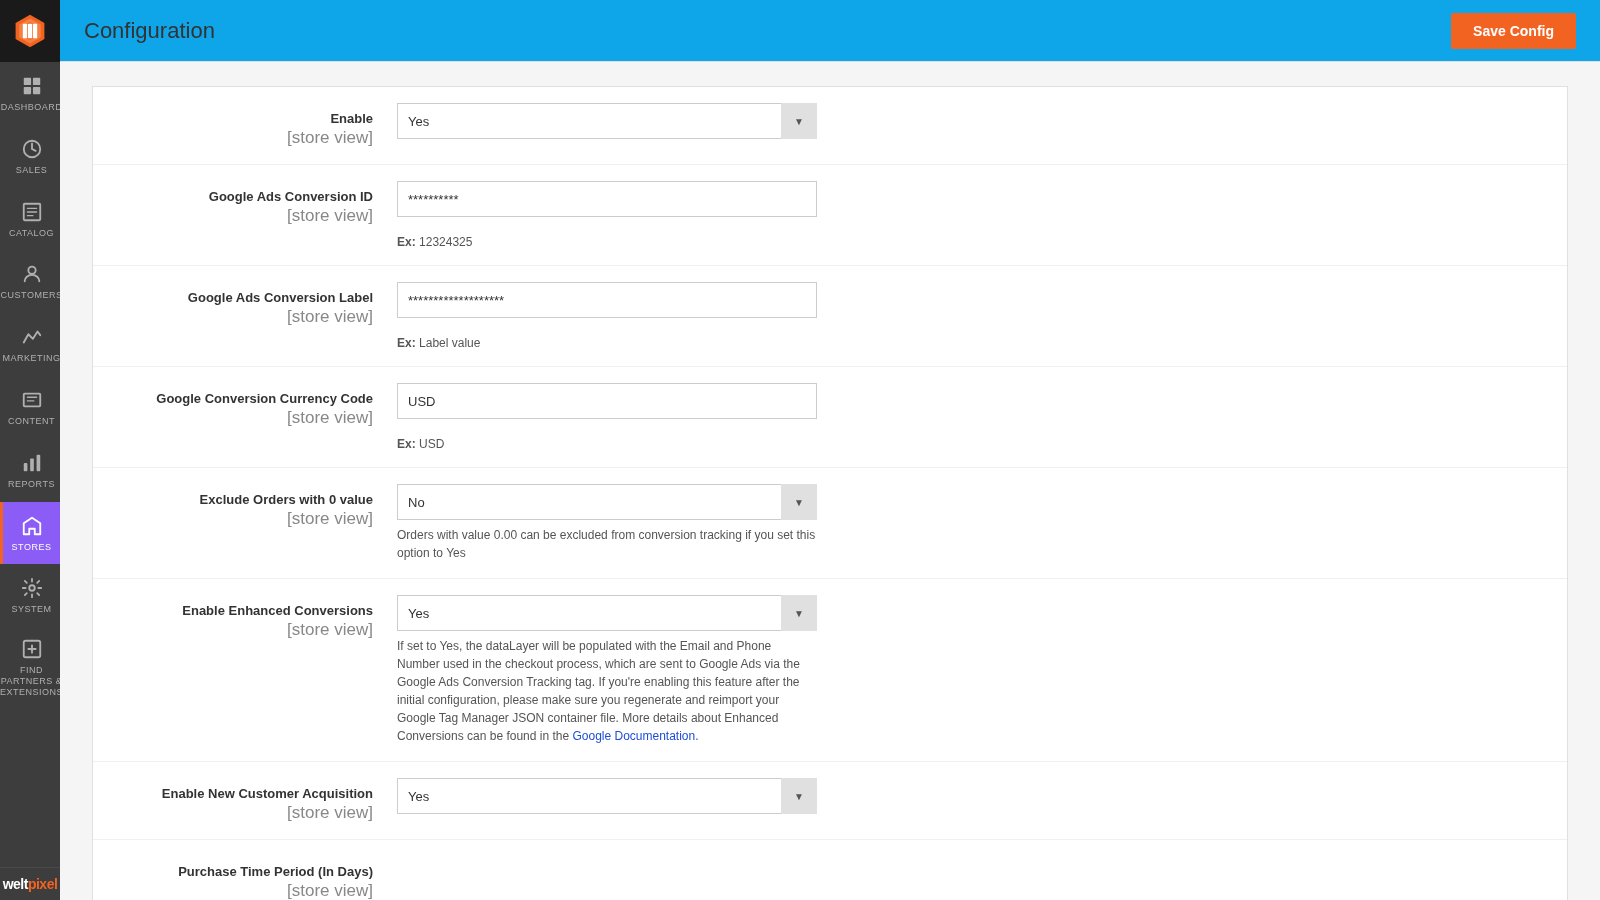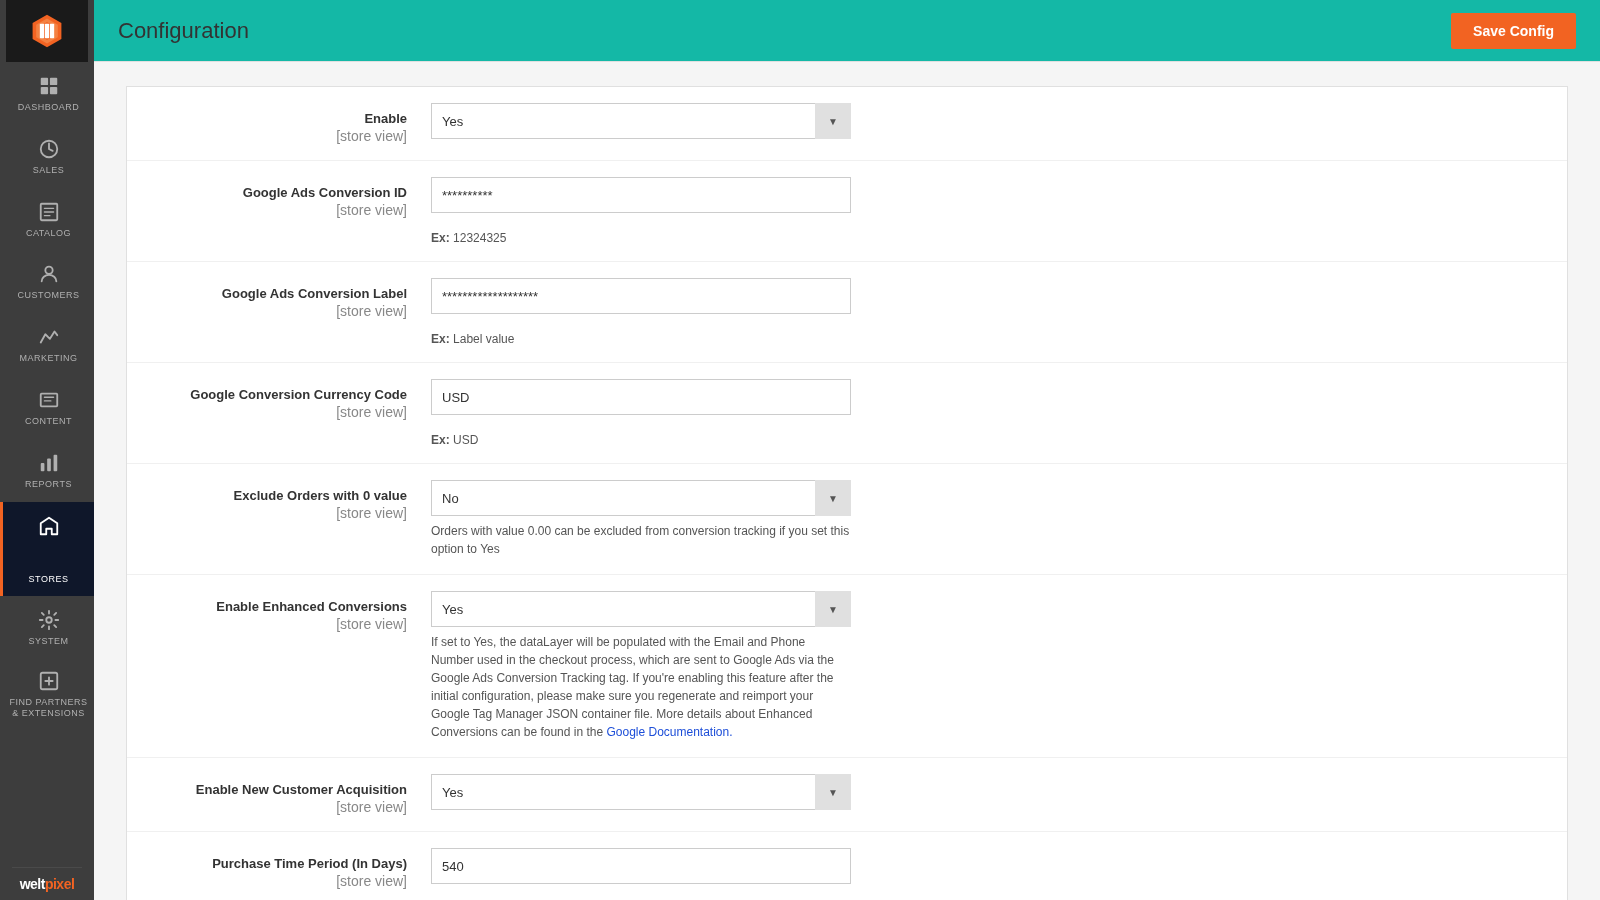--- a/index.html
+++ b/index.html
@@ -1,20 +1,20 @@
 <!DOCTYPE html>
 <html><head>
   <meta charset="utf-8">
   <style>
     * { box-sizing: border-box; margin: 0; padding: 0; }
     body { font-family: 'Segoe UI', Arial, sans-serif; background: #f5f5f5; display: flex; height: 900px; overflow: hidden; }
 
     
     .sidebar {
-      width: 94px;
+      width: 60px;
       background: #3d3d3d;
       display: flex;
       flex-direction: column;
       align-items: center;
       padding-top: 0;
       flex-shrink: 0;
       height: 900px;
       overflow-y: auto;
     }
     .sidebar-logo {
@@ -37,21 +37,21 @@
       align-items: center;
       padding: 12px 4px;
       cursor: pointer;
       color: #b0b0b0;
       font-size: 10px;
       text-align: center;
       text-transform: uppercase;
       letter-spacing: 0.5px;
       border-left: 3px solid transparent;
     }
-    .nav-item.active { background: #0f172a; color: #fff; border-left-color: #f26322; gap: 32px; }
+    .nav-item.active { background: #8b5cf6; color: #fff; border-left-color: #f26322; }
     .nav-icon {
       width: 24px;
       height: 24px;
       margin-bottom: 4px;
       display: flex;
       align-items: center;
       justify-content: center;
     }
     .nav-icon svg { width: 22px; height: 22px; fill: currentColor; }
     .nav-label { font-size: 9px; line-height: 1.2; }
@@ -59,21 +59,21 @@
     
     .main {
       flex: 1;
       display: flex;
       flex-direction: column;
       overflow: hidden;
     }
 
     
     .topbar {
-      background: #14b8a6;
+      background: #0ea5e9;
       border-bottom: 1px solid #e0e0e0;
       height: 62px;
       display: flex;
       align-items: center;
       justify-content: space-between;
       padding: 0 24px;
       flex-shrink: 0;
     }
     .topbar-title {
       font-size: 22px;
@@ -148,21 +148,21 @@
       padding-right: 24px;
       padding-top: 8px;
     }
     .form-label {
       font-size: 13px;
       font-weight: 600;
       color: #333;
       display: block;
     }
     .form-scope {
-      font-size: 14px;
+      font-size: 17px;
       color: #888;
       display: block;
       margin-top: 2px;
     }
     .form-control-col {
       flex: 1;
     }
     .form-input {
       width: 100%;
       max-width: 420px;
@@ -476,22 +476,19 @@
               <div class="select-arrow">▼</div>
             </div>
           </div>
         </div>
 
         <div class="form-row">
           <div class="form-label-col">
             <span class="form-label">Purchase Time Period (In Days)</span>
             <span class="form-scope">[store view]</span>
           </div>
-          <div class="form-control-col">
-            <input type="text" class="form-input" value="540" style="">
-          </div>
         </div>
 
       </div>
     </div>
 
   </div>
 </div>
 
 </body></html>

